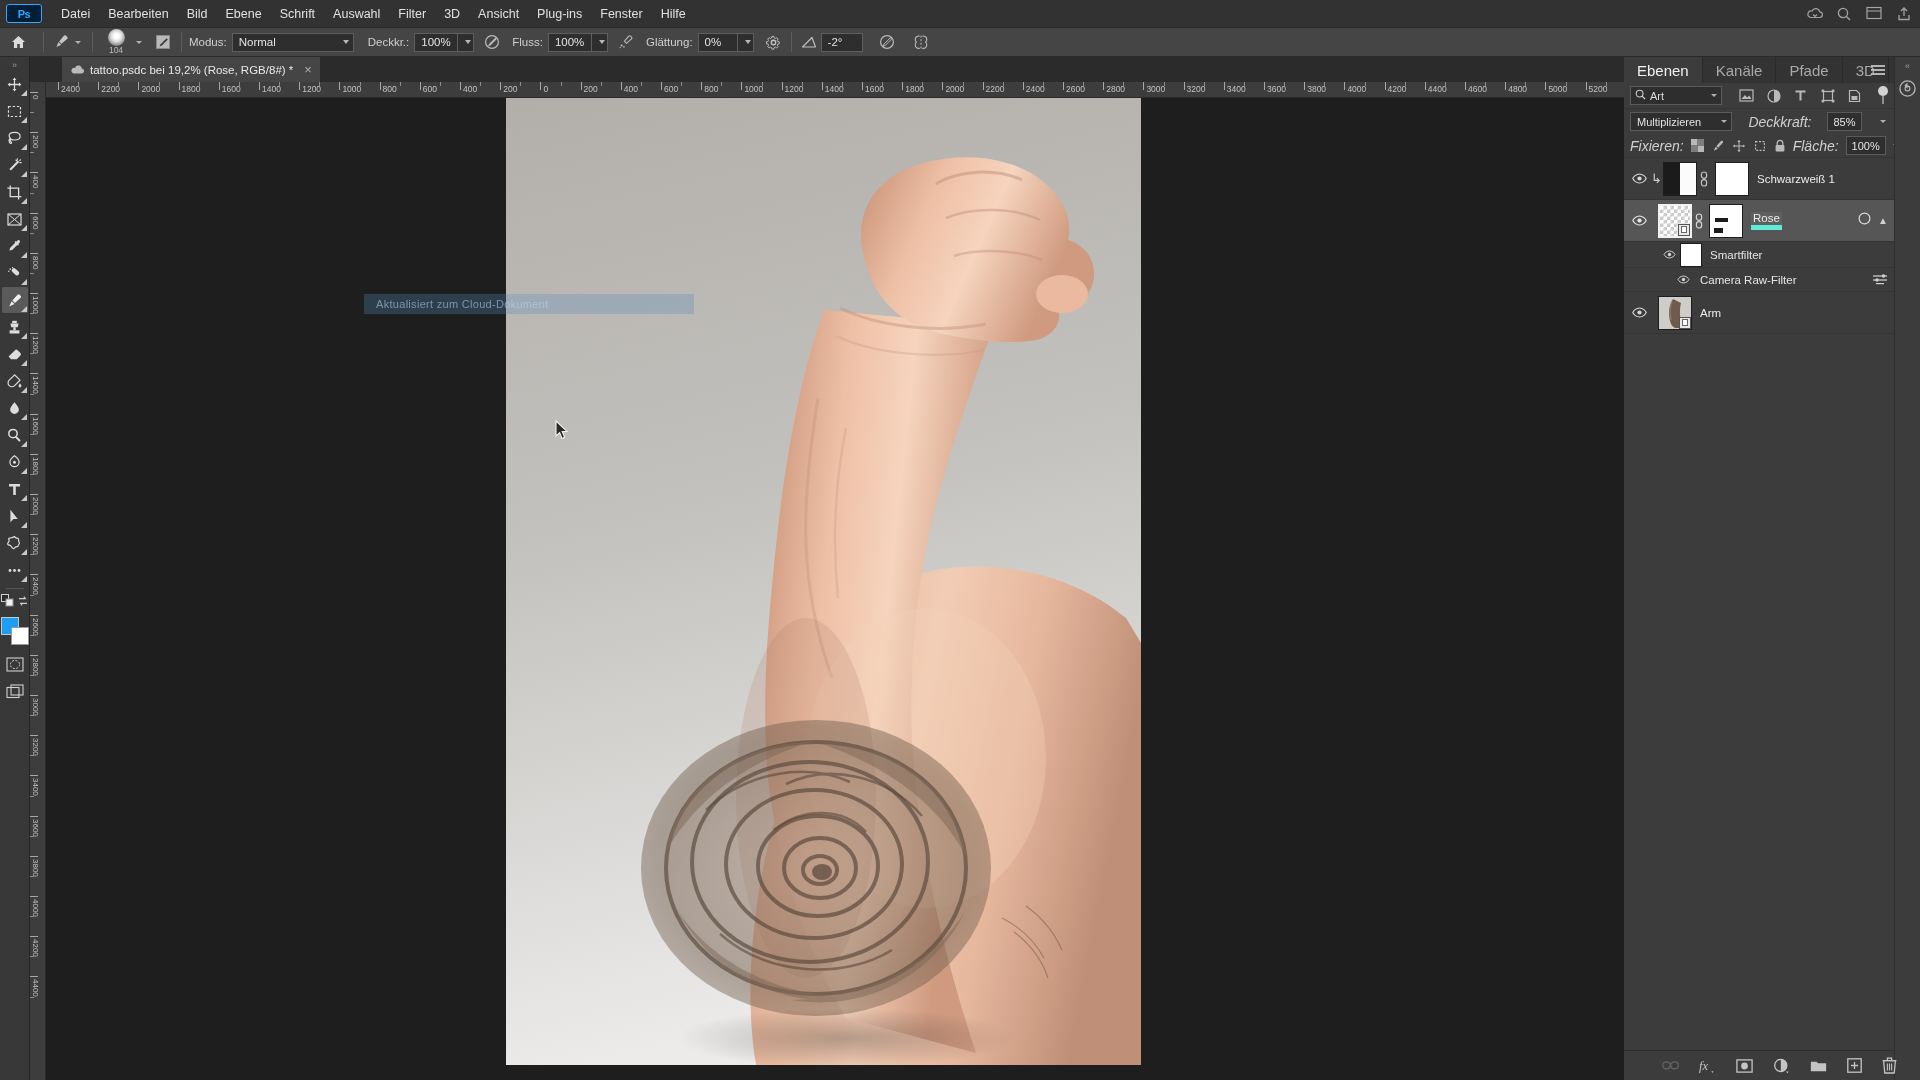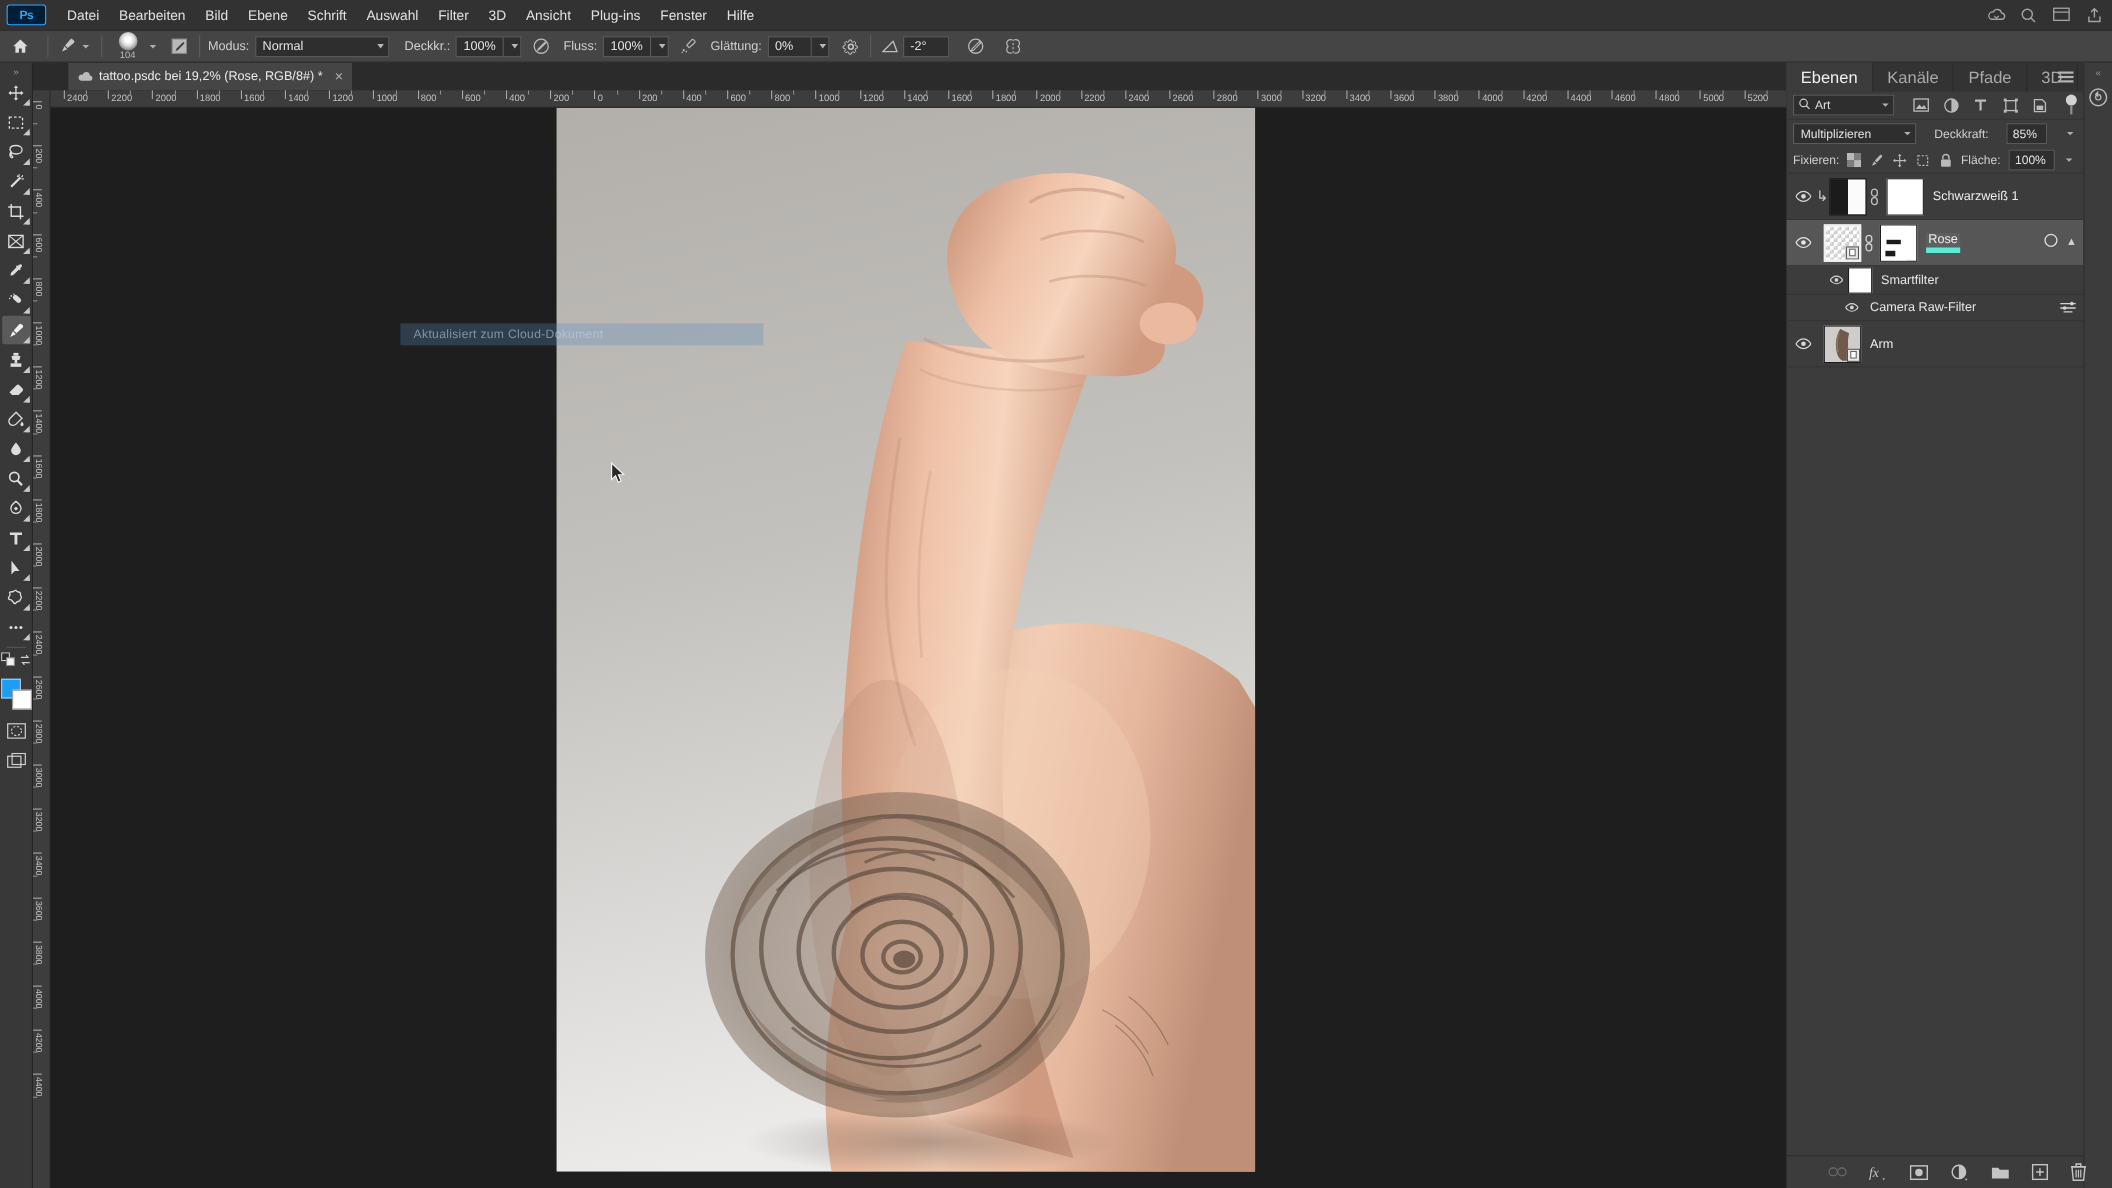--- a/index.html
+++ b/index.html
@@ -178,21 +178,21 @@
   .blendsel {
     width:148px; height:19px; background:#2e2e2e; border:1px solid #5a5a5a;
     display:flex; align-items:center; justify-content:space-between;
     padding:0 4px 0 6px; font-size:11px; color:#e2e2e2;
   }
   .lockrow {
     height:24px; display:flex; align-items:center; padding:0 6px; gap:7px; flex:0 0 24px;
     border-bottom:1px solid #343434;
   }
   .lk-ic { width:15px;height:15px;display:flex;align-items:center;justify-content:center;opacity:.85; }
-  .opac-lbl { font-size:11px; color:#cfcfcf; }
+  .opac-lbl { font-size:14px; color:#cfcfcf;font-style:italic; }
   .opac-box {
     width:46px;height:19px;background:#2e2e2e;border:1px solid #5a5a5a;
     display:flex;align-items:center;padding:0 5px;font-size:11px;color:#e2e2e2;
   }
   .small-caret { width:15px;height:19px;display:flex;align-items:center;justify-content:center; }
 
   .layerlist { flex:1; overflow:hidden; background:#3c3c3c; }
   .layerrow {
     height:42px; display:flex; align-items:center; position:relative;
     border-bottom:1px solid #343434; padding-left:4px;

